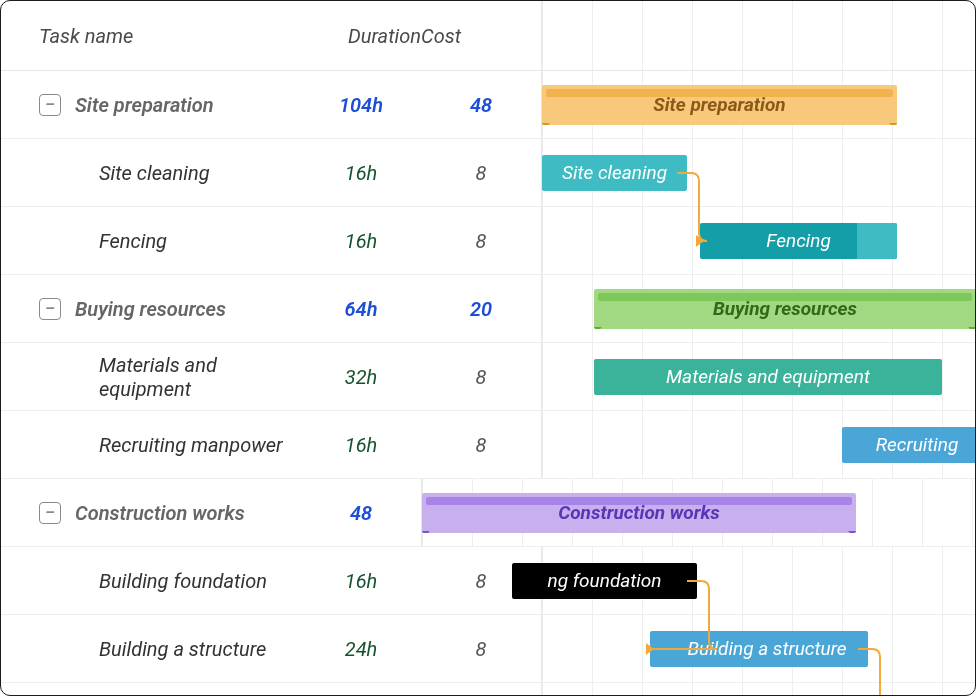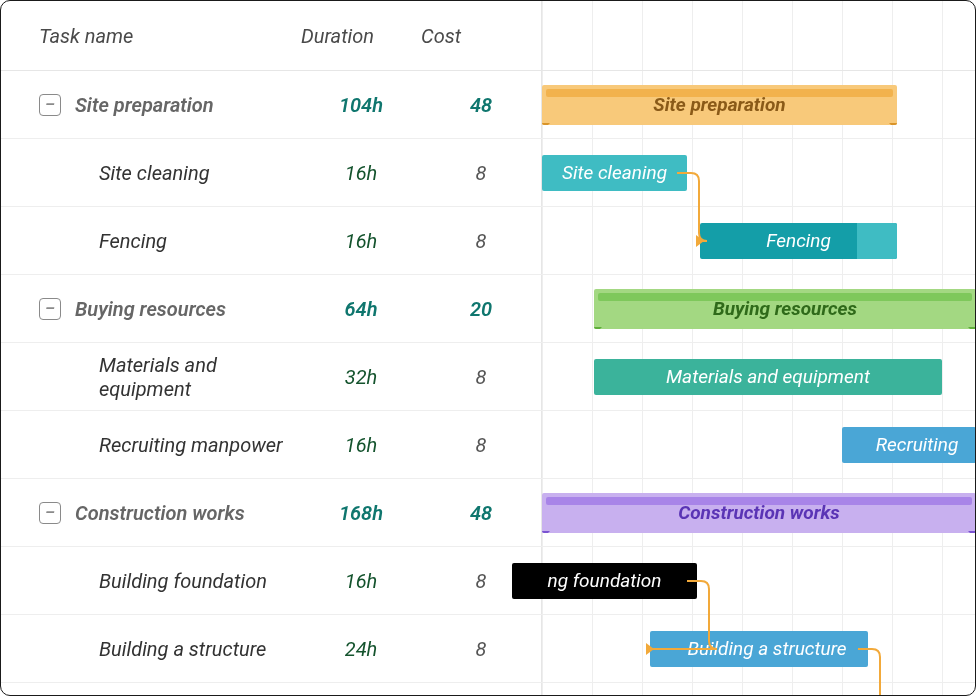--- a/index.html
+++ b/index.html
@@ -23,42 +23,42 @@
   }
   .header {
     display: flex;
     align-items: center;
     height: 70px;
     border-bottom: 1px solid #e6e6e6;
     font-size: 20px;
     color: #4a4a4a;
   }
   .col-task { width: 300px; padding-left: 38px; }
-  .col-dur  { width: 120px; text-align: left; }
+  .col-dur  { width: 120px; text-align: right; }
   .col-cost { width: 120px; text-align: left; }
   .col-gantt { flex: 1 1 auto; position: relative; height: 100%; border-left: 1px solid #e6e6e6; }
   .row {
     display: flex;
     align-items: stretch;
     height: 68px;
     border-bottom: 1px solid #eeeeee;
     font-size: 20px;
   }
   .cell {
     display: flex;
     align-items: center;
   }
   .cell-task { width: 300px; padding-left: 38px; gap: 14px; }
   .cell-task.child { padding-left: 98px; }
   .cell-dur  { width: 120px; justify-content: center; color: #14532d; }
   .cell-cost { width: 120px; justify-content: center; color: #555; }
   .group .cell-task,
   .group .cell-dur,
   .group .cell-cost { font-weight: 600; color: #666; }
-  .group .cell-dur, .group .cell-cost { color: #0f766e; }
+  .group .cell-dur, .group .cell-cost { color: #1d4ed8; }
   .collapse-btn {
     width: 22px; height: 22px;
     border: 1.5px solid #8a8a8a;
     border-radius: 4px;
     display: flex; align-items: center; justify-content: center;
     color: #8a8a8a;
     font-size: 16px; line-height: 1;
     cursor: pointer;
     user-select: none;
   }
@@ -231,21 +231,20 @@
           <div class="bar task-blue" style="left: 300px; width: 134px;">
             <span class="bar-text">Recruiting</span>
           </div>
         </div>
       </div>
       <div class="row group">
         <div class="cell cell-task">
           <div class="collapse-btn">–</div>
           <span>Construction works</span>
         </div>
-        <div class="cell cell-dur">168h</div>
         <div class="cell cell-cost">48</div>
         <div class="gantt-area">
           <div class="gridlines"></div>
           <div class="bar groupbar grp-purple" style="left: 0px; width: 434px;">
             <div class="grp-inner"></div>
             <span class="grp-label">Construction works</span>
           </div>
         </div>
       </div>
       <div class="row">

